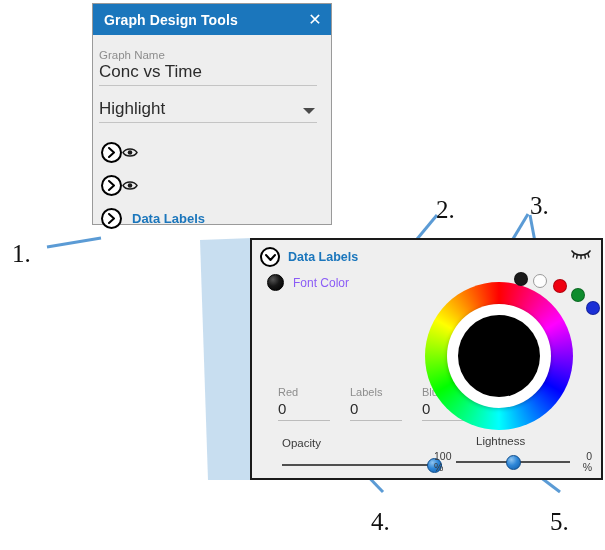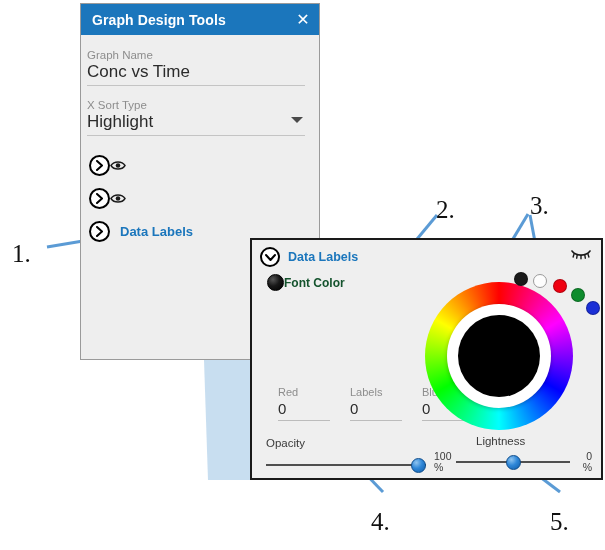--- a/index.html
+++ b/index.html
@@ -11,24 +11,24 @@
     height: 550px;
     background: #ffffff;
     font-family: "Liberation Sans", sans-serif;
     position: relative;
     overflow: hidden;
   }
 
   
   #main-dialog {
     position: absolute;
-    left: 80px;
+    left: 92px;
     top: 3px;
     width: 240px;
-    height: 357px;
+    height: 222px;
     background: #eeeeee;
     border: 1px solid #9a9a9a;
     box-sizing: border-box;
   }
   #dialog-titlebar {
     height: 31px;
     background: #1b76bc;
     display: flex;
     align-items: center;
     justify-content: space-between;
@@ -58,21 +58,21 @@
   .field-block {
     margin-bottom: 13px;
   }
   .field-label {
     color: #8d8d8d;
     font-size: 11.5px;
     margin-bottom: 1px;
   }
   .field-value-row {
     display: flex;
-    align-items: center;
+    align-items: flex-end;
     justify-content: space-between;
     border-bottom: 1px solid #c4c4c4;
     padding-bottom: 3px;
   }
   .field-value {
     color: #2b2b2b;
     font-size: 17px;
   }
   .caret-down {
     width: 0;
@@ -164,22 +164,22 @@
   .sphere.dark {
     background: radial-gradient(circle at 33% 30%, #555 0%, #181818 45%, #000 100%);
     border: 1px solid #000;
   }
   .sphere.light {
     background: radial-gradient(circle at 33% 30%, #ffffff 0%, #ededed 45%, #b9b9b9 100%);
     border: 1px solid #8e8e8e;
   }
   .radio-label {
     font-size: 12px;
-    color: #14532d;
-    font-weight: bold;
+    color: #8b5cf6;
+    margin-left: 9px;
   }
 
   
   #rgb-row {
     position: absolute;
     left: 26px;
     top: 146px;
     display: flex;
     gap: 20px;
   }
@@ -196,21 +196,21 @@
     padding-bottom: 3px;
   }
 
   
   .slider-label {
     color: #3a3a3a;
     font-size: 11.5px;
   }
   #opacity-group {
     position: absolute;
-    left: 14px;
+    left: 30px;
     top: 197px;
     width: 160px;
   }
   .track-wrap {
     position: relative;
     height: 18px;
     margin-top: 7px;
   }
   .track {
     position: absolute;
@@ -335,21 +335,20 @@
   <div class="dialog-body">
 
     <div class="field-block">
       <div class="field-label">Graph Name</div>
       <div class="field-value-row">
         <span class="field-value">Conc vs Time</span>
       </div>
     </div>
 
     <div class="field-block">
-      <div class="field-label">X Sort Type</div>
       <div class="field-value-row">
         <span class="field-value">Highlight</span>
         <span class="caret-down"></span>
       </div>
     </div>
 
     <div class="section-row">
       <span class="chev-circle">
         <svg width="9" height="11" viewBox="0 0 9 11">
             <path d="M2 1 L7 5.5 L2 10" fill="none" stroke="#000" stroke-width="2" stroke-linecap="round" stroke-linejoin="round"></path>

